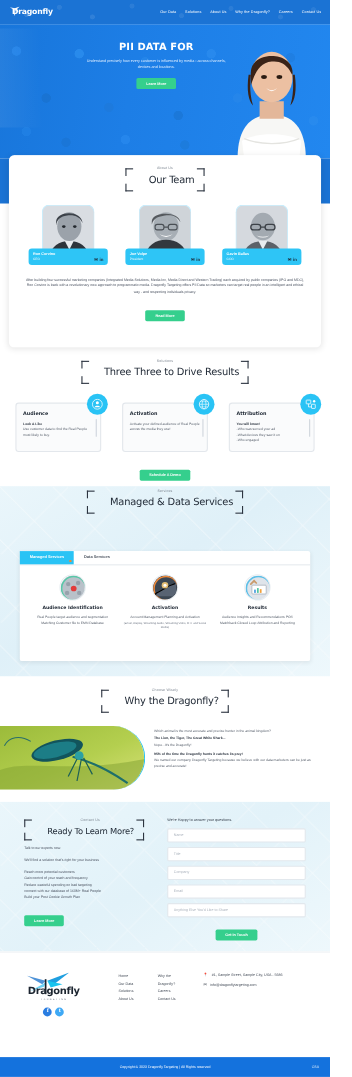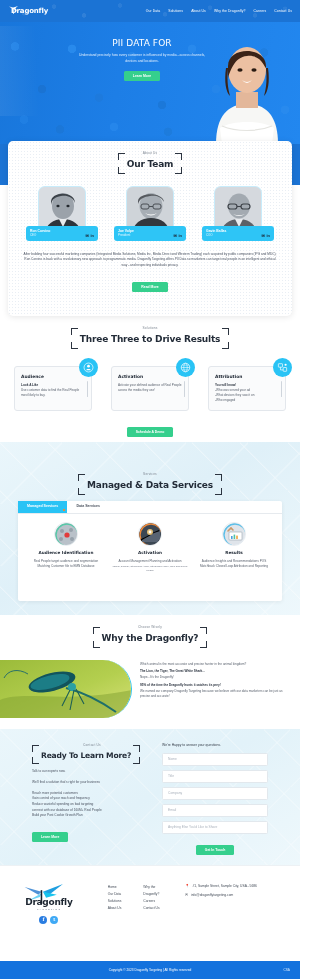--- a/index.html
+++ b/index.html
@@ -70,43 +70,43 @@
   }
   .hero .ray{
     position:absolute; left:-30px; top:4px; width:120px; height:90px;
     background:linear-gradient(70deg, rgba(255,255,255,.14) 0%, rgba(255,255,255,0) 55%);
     transform:skewX(-18deg);
   }
   .hero-content{
     position:absolute; left:78px; top:16px; width:128px; text-align:center; z-index:5;
   }
   .hero-title{
-    color:#fff; font-weight:normal; font-size:9px; line-height:1.15;
+    color:#fff; font-weight:bold; font-size:9px; line-height:1.15;
     letter-spacing:.1px; font-family:"DejaVu Sans", sans-serif;
     text-transform:uppercase;
   }
   .hero-sub{
     color:#dfeeff; font-size:3.4px; margin-top:5px; line-height:1.6;
   }
   .btn-green{
     display:inline-block; background:#35cf8d; color:#fff; border:none;
     font-size:3.4px; padding:3px 9px; border-radius:1.5px; margin-top:7px;
     font-weight:bold; cursor:pointer; font-family:"Liberation Sans", sans-serif;
   }
   .hero-person{
     position:absolute; right:12px; bottom:0; width:82px; height:112px; z-index:4;
   }
 
   
   .sec-head{ text-align:center; position:relative; padding:4px 0 6px; }
   .sec-kicker{ font-size:3.2px; color:#7e8792; margin-bottom:1px; letter-spacing:.2px;}
   .sec-title-wrap{ display:inline-block; position:relative; padding:1.5px 9px; }
   .sec-title{
-    font-size:9px; font-weight:bold; color:#232c38; letter-spacing:-.2px;
-    font-family:"DejaVu Sans", sans-serif; white-space:nowrap;
+    font-size:9px; font-weight:normal; color:#232c38; letter-spacing:-.2px;
+    font-family:"DejaVu Sans", sans-serif; white-space:nowrap;margin-left:12px;
   }
   .brk{ position:absolute; width:7px; height:7px; }
   .brk.tl{ left:0; top:-3.5px; border-left:1px solid #2c3440; border-top:1px solid #2c3440;}
   .brk.tr{ right:0; top:-3.5px; border-right:1px solid #2c3440; border-top:1px solid #2c3440;}
   .brk.bl{ left:0; bottom:-1px; border-left:1px solid #2c3440; border-bottom:1px solid #2c3440;}
   .brk.br{ right:0; bottom:-1px; border-right:1px solid #2c3440; border-bottom:1px solid #2c3440;}
 
   
   .team-card-outer{
     position:absolute; top:141px; left:8px; width:284px; height:175px;
@@ -221,21 +221,21 @@
     background:linear-gradient(150deg,#eaf6fb 0%, #e2f2f9 50%, #eef8fc 100%);
     overflow:hidden;
   }
   .contact:before{
     content:""; position:absolute; inset:0; opacity:.45;
     background-image:
       linear-gradient(45deg, transparent 48%, rgba(255,255,255,.8) 49%, transparent 51%),
       linear-gradient(-45deg, transparent 48%, rgba(255,255,255,.6) 49%, transparent 51%);
     background-size:44px 44px, 58px 58px;
   }
-  .contact-inner{ position:relative; display:flex; padding:14px 32px 0; }
+  .contact-inner{ position:relative; display:flex; padding:14px 22px 0; }
   .c-left{ width:120px; }
   .c-left .sec-head{ text-align:left; padding:0; }
   .c-left .sec-kicker{ text-align:center; }
   .c-left .sec-title{ font-size:7.6px; }
   .c-left p{ font-size:3.2px; color:#4a5260; margin-top:6px; line-height:1.6;}
   .c-list{ margin-top:6px; }
   .c-list div{ font-size:3.2px; color:#4a5260; line-height:1.75; }
   .c-right{ flex:1; padding-left:10px; }
   .c-right .lead{ font-size:3.4px; color:#3a434f; margin-bottom:5px; }
   .field{
@@ -484,21 +484,21 @@
         <span class="step-scroll"></span>
       </div>
     </div>
 
     <div class="steps-btn">
       <button class="btn-green">Schedule A Demo</button>
     </div>
   </div>
 
   <div class="services">
-    <div class="sec-head" style="position:relative;padding-top:30px">
+    <div class="sec-head" style="position:relative;padding-top:2px">
       <div class="sec-kicker">Services</div>
       <div class="sec-title-wrap">
         <span class="brk tl"></span>
         <span class="brk tr"></span>
         <span class="brk bl"></span>
         <span class="brk br"></span>
         <span class="sec-title">Managed &amp; Data Services</span>
       </div>
     </div>
 

